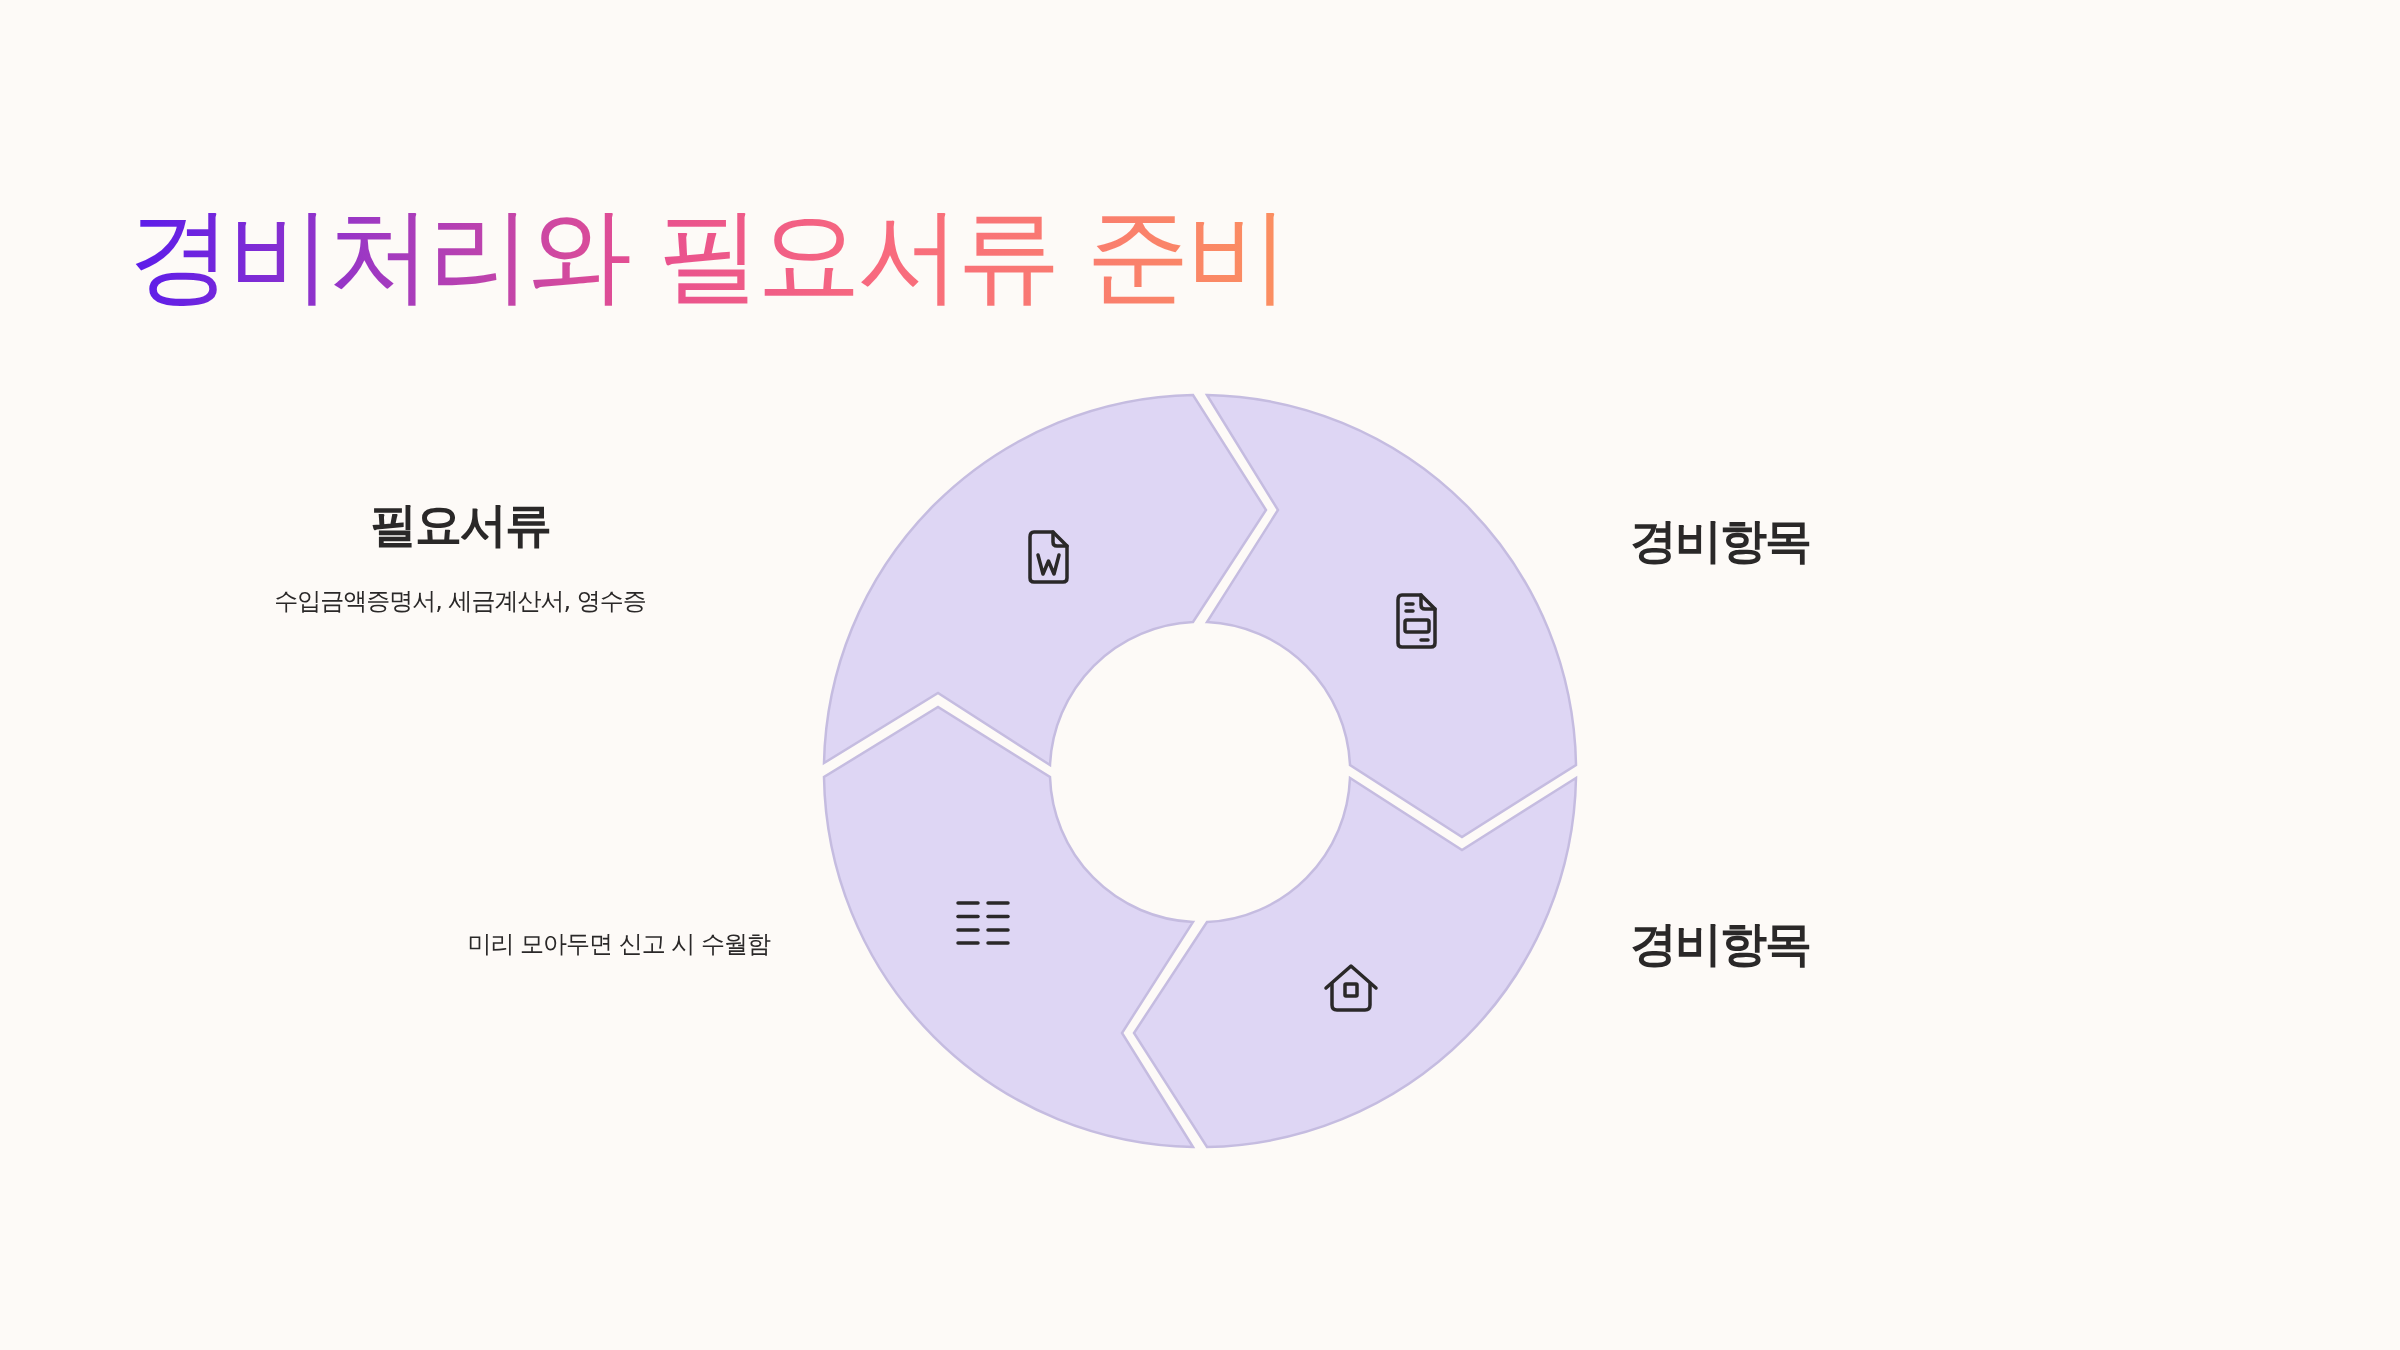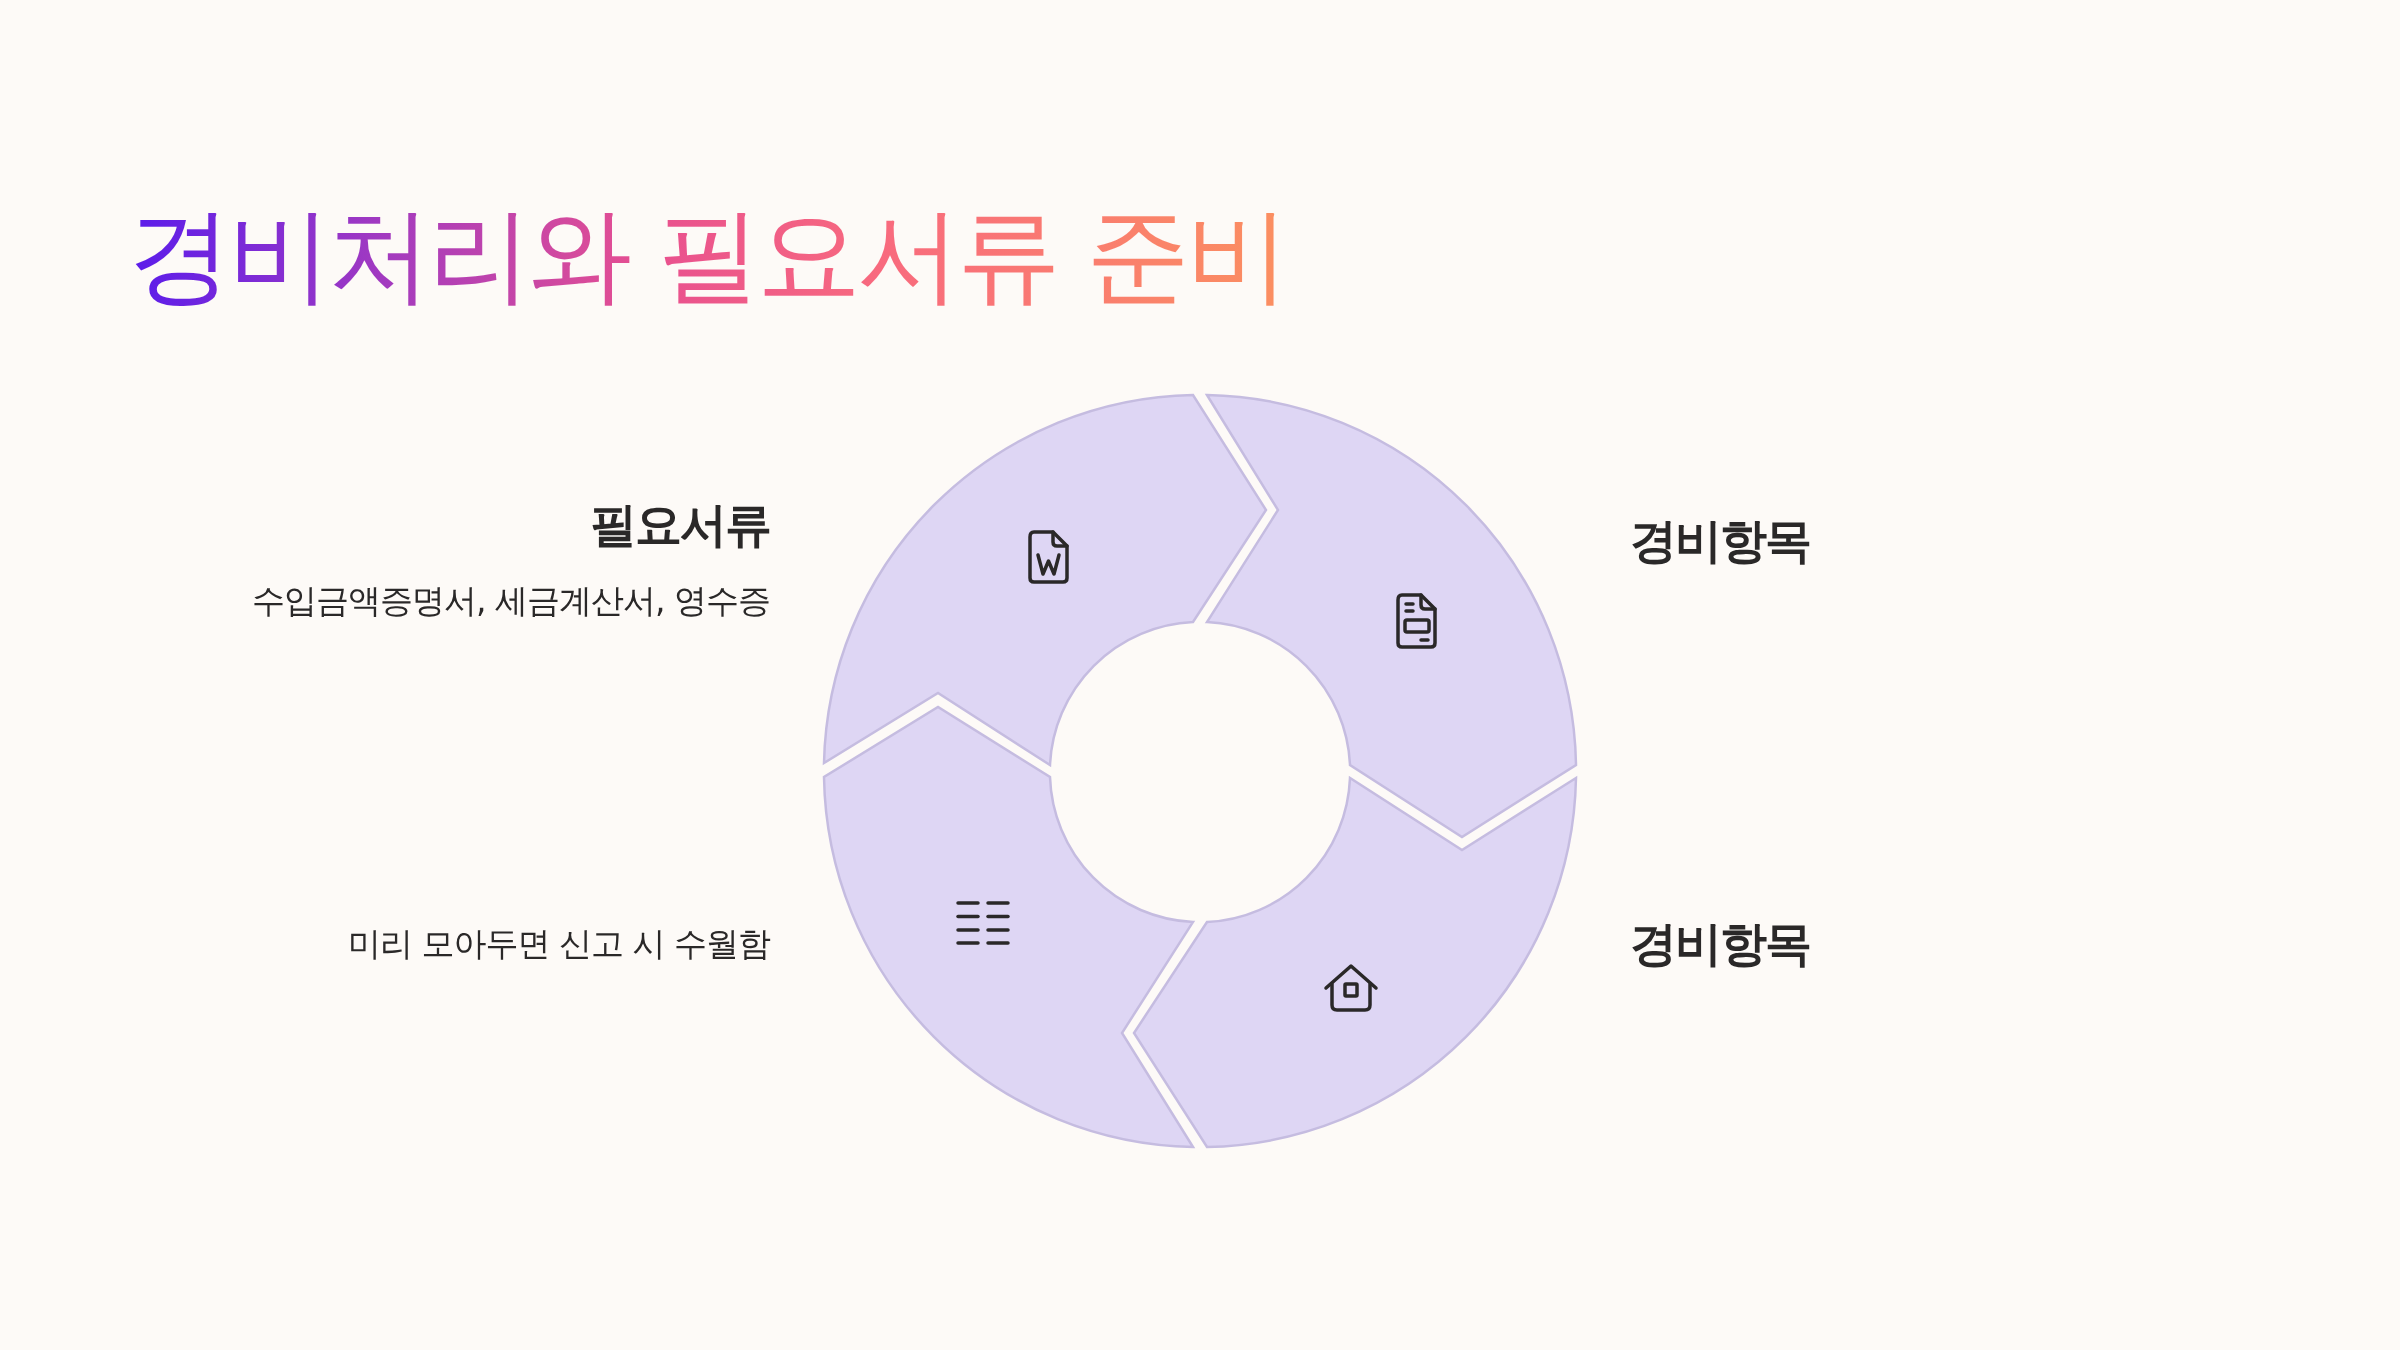--- a/index.html
+++ b/index.html
@@ -62,21 +62,21 @@
     }
     .label-title {
       font-size: 47px;
       font-weight: bold;
       letter-spacing: -2px;
       line-height: 60px;
       white-space: nowrap;
     }
     .label-desc {
       margin-top: 24px;
-      font-size: 33px;
+      font-size: 24px;
       letter-spacing: -1px;
       line-height: 44px;
       white-space: nowrap;
       color: #2A2828;
     }
   </style>
 </head>
 <body>
 
 <div class="title">경비처리와 필요서류 준비</div>
@@ -117,21 +117,21 @@
     <line class="icon-stroke" x1="30" y1="0" x2="50" y2="0"></line>
     <line class="icon-stroke" x1="0" y1="13.5" x2="20" y2="13.5"></line>
     <line class="icon-stroke" x1="30" y1="13.5" x2="50" y2="13.5"></line>
     <line class="icon-stroke" x1="0" y1="27" x2="20" y2="27"></line>
     <line class="icon-stroke" x1="30" y1="27" x2="50" y2="27"></line>
     <line class="icon-stroke" x1="0" y1="40" x2="20" y2="40"></line>
     <line class="icon-stroke" x1="30" y1="40" x2="50" y2="40"></line>
   </g>
 </svg>
 
-<div class="label-block left" style="left:150px; top:495px;">
+<div class="label-block left" style="left:150px; top:495px;text-align:center;">
   <div class="label-title">필요서류</div>
   <div class="label-desc">수입금액증명서, 세금계산서, 영수증</div>
 </div>
 
 <div class="label-block right" style="left:1630px; top:495px;">
   <div class="label-title">경비항목</div>
 </div>
 
 <div class="label-block right" style="left:1630px; top:898px;">
   <div class="label-title">경비항목</div>

